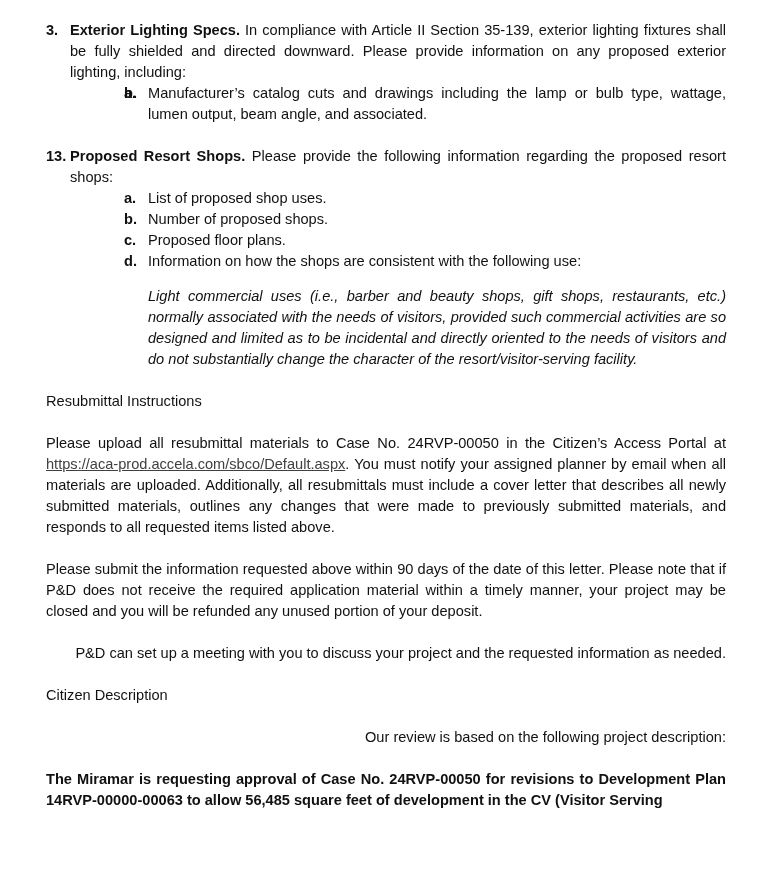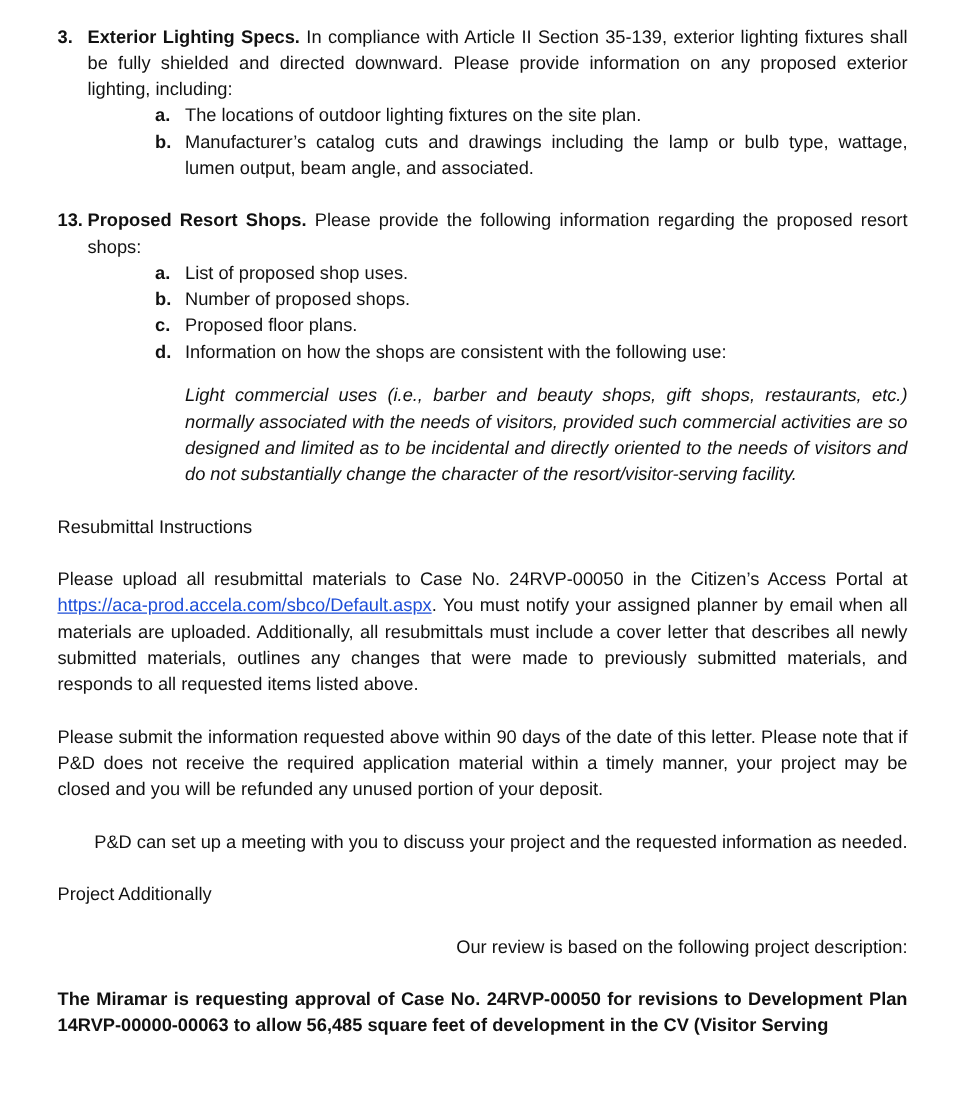--- a/index.html
+++ b/index.html
@@ -62,37 +62,36 @@
   .heading {
     font-weight: normal;
     line-height: 21px;
   }
   p {
     margin: 0;
     line-height: 21px;
     text-align: right;
   }
   a.link {
-    color: #1d4ed8;
+    color: #404040;
   }
   .gap-21 { height: 21px; }
 </style>
 </head>
 <body>
 
 <div class="page">
 
   <div class="num-item justify">
     <span class="num">3.</span>
     <span class="bold">Exterior Lighting Specs.</span><span> In compliance with Article II Section 35-139, exterior lighting fixtures shall be fully shielded and directed downward. Please provide information on any proposed exterior lighting, including:</span>
   </div>
   <ul class="sublist">
     <li class="justify">
       <span class="letter">a.</span>
-      <span>The locations of outdoor lighting fixtures on the site plan.</span>
     </li>
     <li class="justify">
       <span class="letter">b.</span>
       <span>Manufacturer’s catalog cuts and drawings including the lamp or bulb type, wattage, lumen output, beam angle, and associated.</span>
     </li>
   </ul>
 
   <div class="gap-21"></div>
 
   <div class="num-item justify">
@@ -124,19 +123,19 @@
   <div class="heading">Resubmittal Instructions</div>
   <div class="gap-21"></div>
   <p class="justify"><span>Please upload all resubmittal materials to Case No. 24RVP-00050 in the Citizen’s Access Portal at </span><a class="link" href="#">https://aca-prod.accela.com/sbco/Default.aspx</a><span>. You must notify your assigned planner by email when all materials are uploaded. Additionally, all resubmittals must include a cover letter that describes all newly submitted materials, outlines any changes that were made to previously submitted materials, and responds to all requested items listed above.</span></p>
   <div class="gap-21"></div>
   <p class="justify">Please submit the information requested above within 90 days of the date of this letter. Please note that if P&amp;D does not receive the required application material within a timely manner, your project may be closed and you will be refunded any unused portion of your deposit.</p>
   <div class="gap-21"></div>
   <p>P&amp;D can set up a meeting with you to discuss your project and the requested information as needed.</p>
 
   <div class="gap-21"></div>
 
-  <div class="heading">Project Additionally</div>
+  <div class="heading">Citizen Description</div>
   <div class="gap-21"></div>
   <p>Our review is based on the following project description:</p>
   <div class="gap-21"></div>
   <p class="bold justify">The Miramar is requesting approval of Case No. 24RVP-00050 for revisions to Development Plan 14RVP-00000-00063 to allow 56,485 square feet of development in the CV (Visitor Serving</p>
 
 </div>
 
 </body></html>

